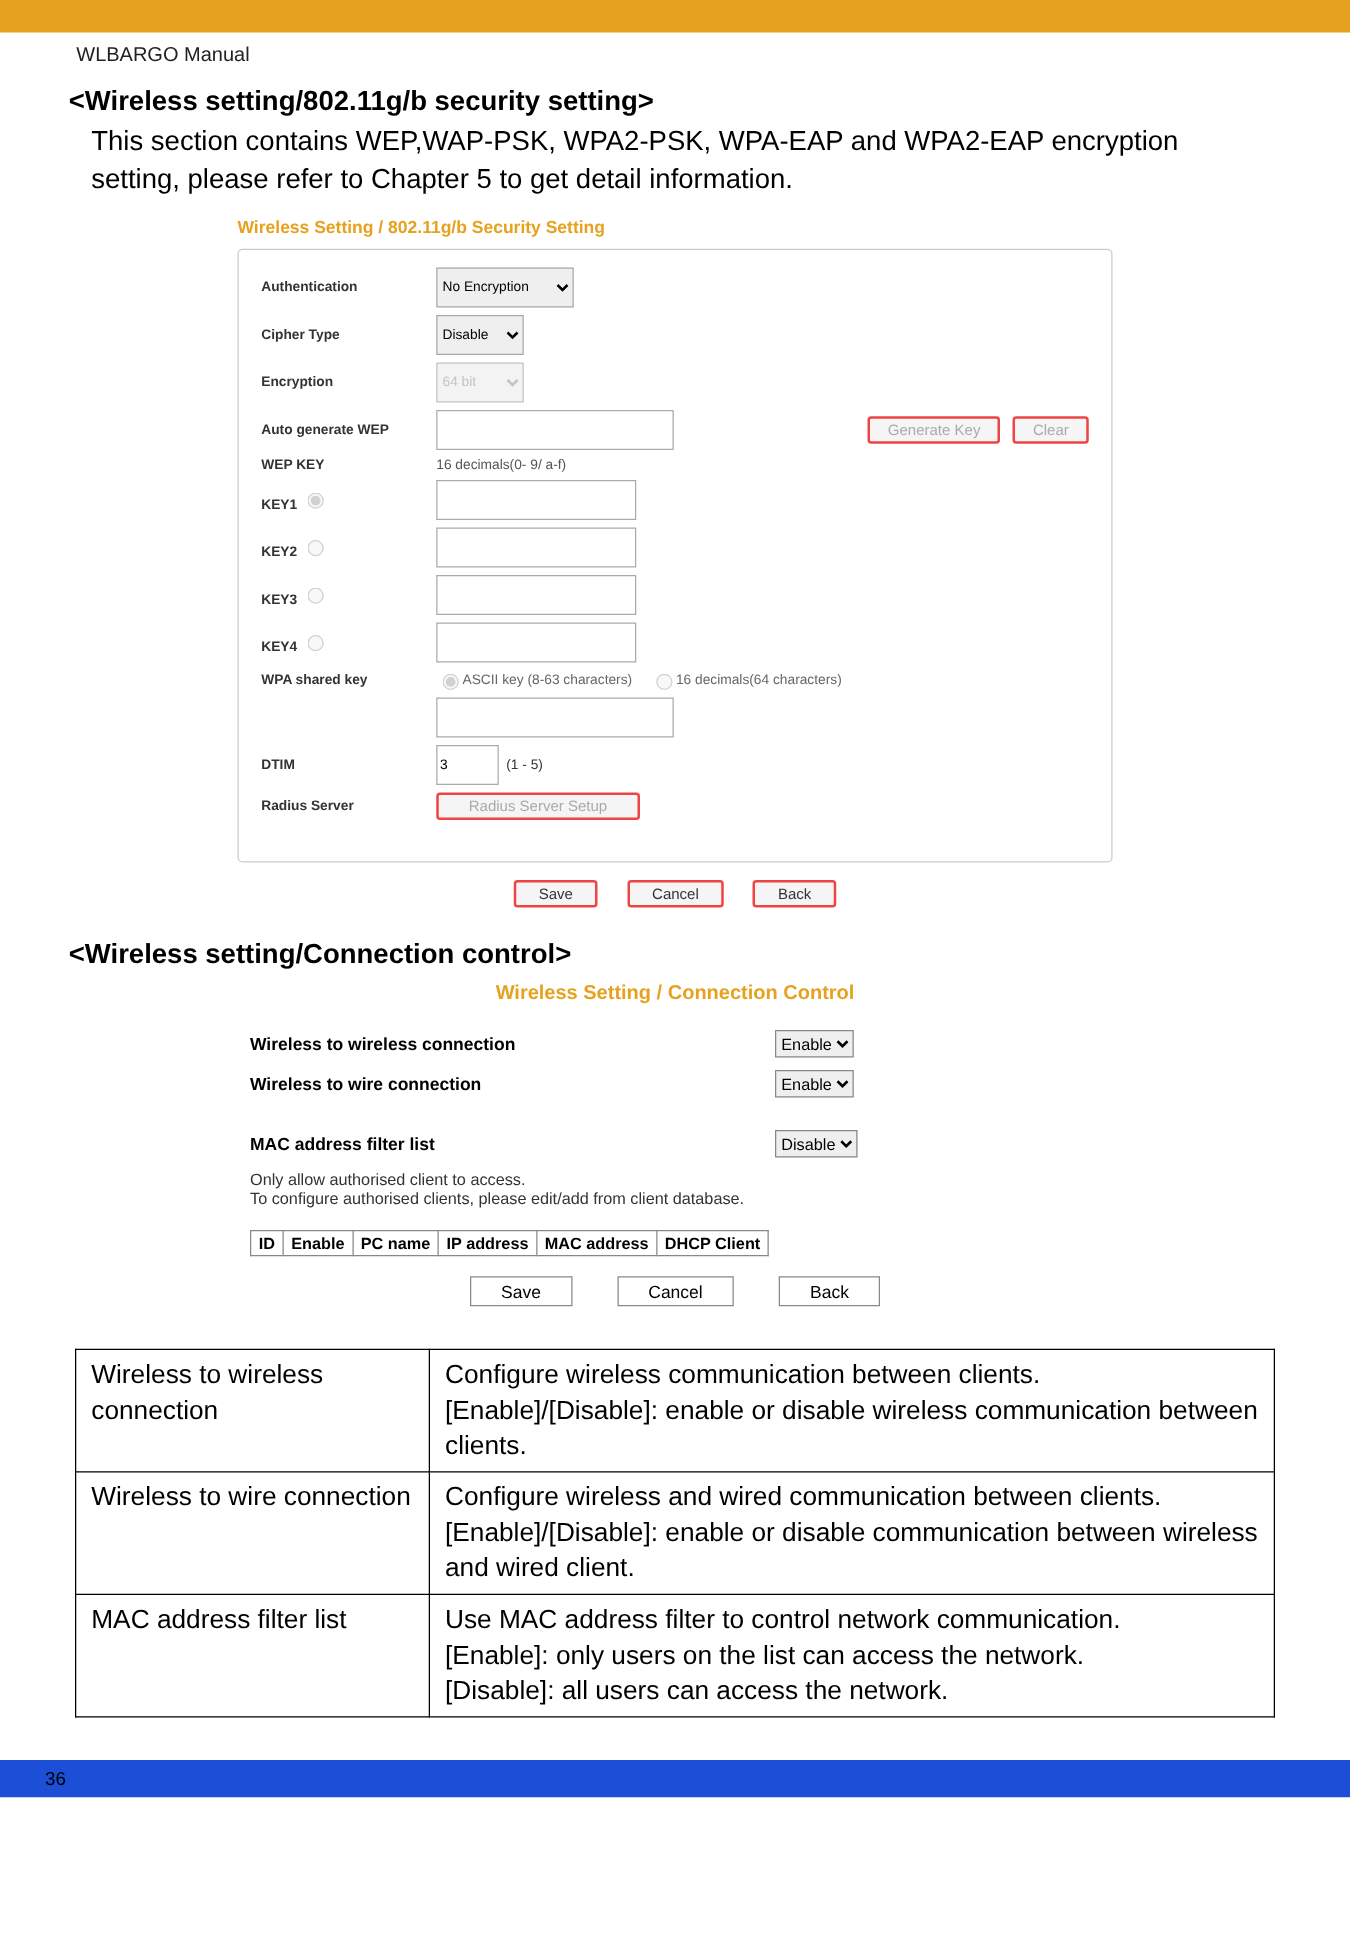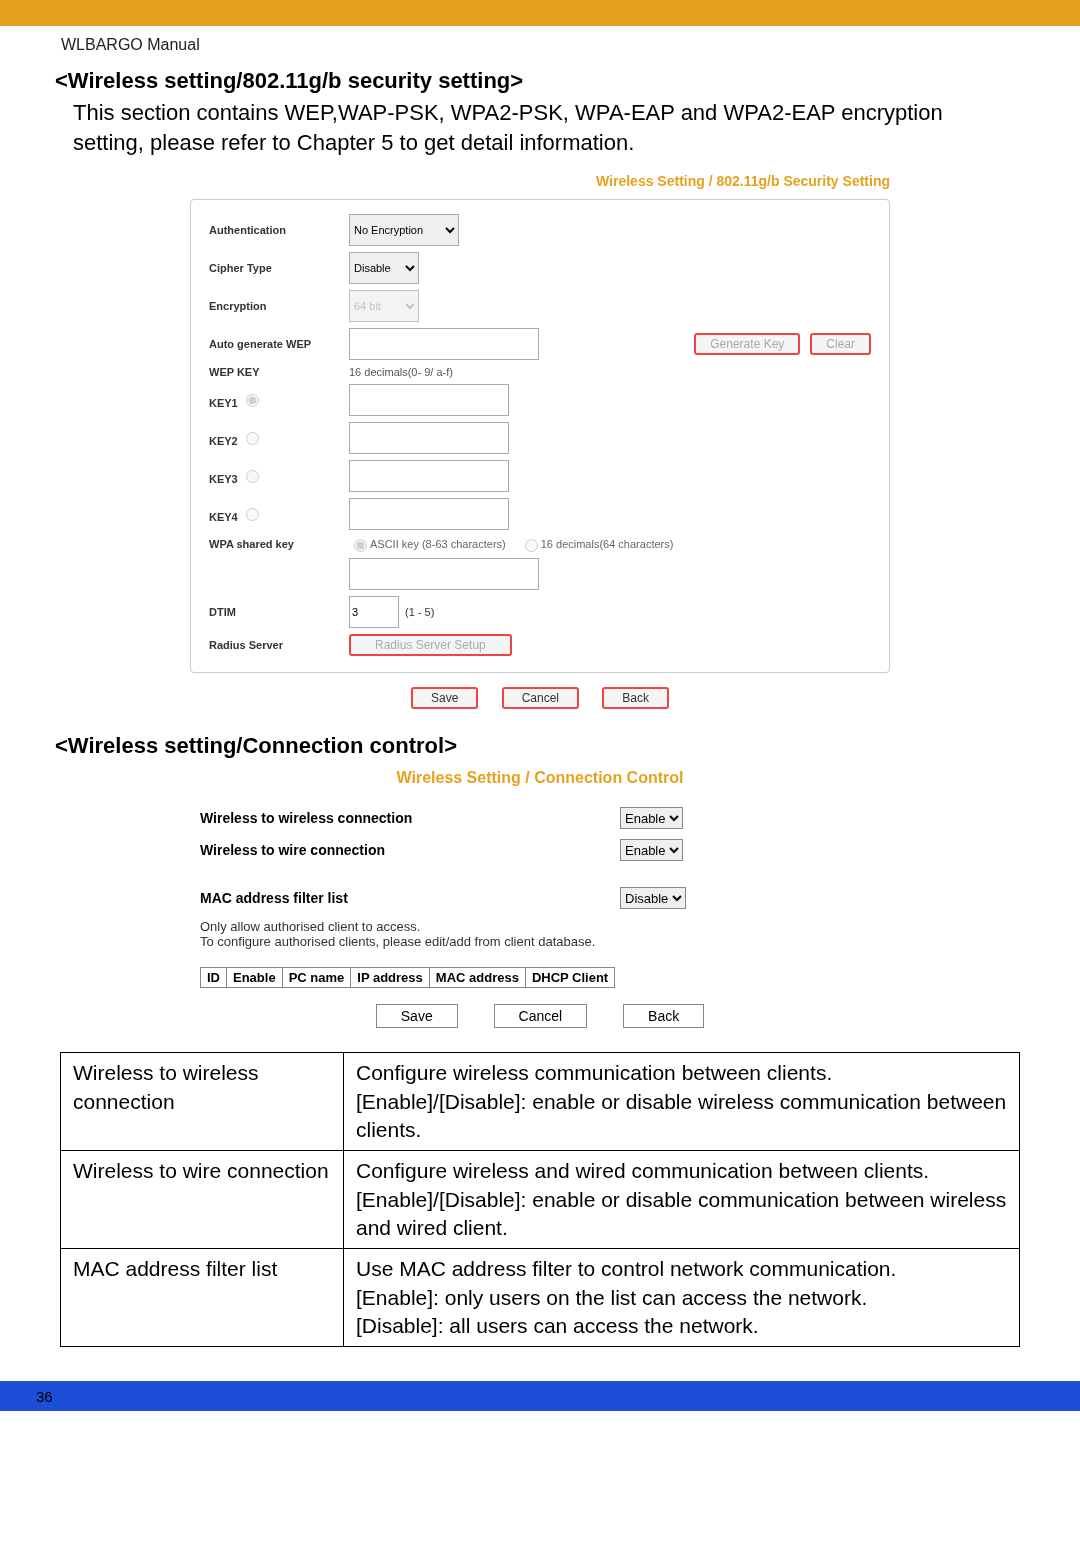--- a/index.html
+++ b/index.html
@@ -39,27 +39,27 @@
     margin: 6px auto 24px auto;
     width: 700px;
     font-family: Arial, sans-serif;
     font-size: 12px;
     color: #333;
   }
   .shot1 .title {
     color: #e6a21f;
     font-weight: bold;
     font-size: 14px;
-    text-align: right;
+    text-align: left;
     margin-bottom: 10px;
   }
   .shot1 .panel {
     border: 1px solid #ccc;
     border-radius: 4px;
-    padding: 14px 18px 10px 18px;
+    padding: 14px 18px 27px 18px;
   }
   .shot1 .row {
     display: flex;
     align-items: center;
     margin-bottom: 6px;
   }
   .shot1 .lab {
     width: 140px;
     font-weight: bold;
     font-size: 11px;
@@ -96,21 +96,21 @@
     text-align: center;
     margin-top: 14px;
   }
   .shot1 .bottom-btns .btn {
     margin: 0 10px;
     padding: 2px 18px;
   }
 
   
   .shot2 {
-    margin: 10px auto 24px auto;
+    margin: 10px auto 34px auto;
     width: 680px;
     font-family: Arial, sans-serif;
     font-size: 14px;
     color: #000;
   }
   .shot2 .title {
     color: #e6a21f;
     font-weight: bold;
     font-size: 16px;
     text-align: center;

